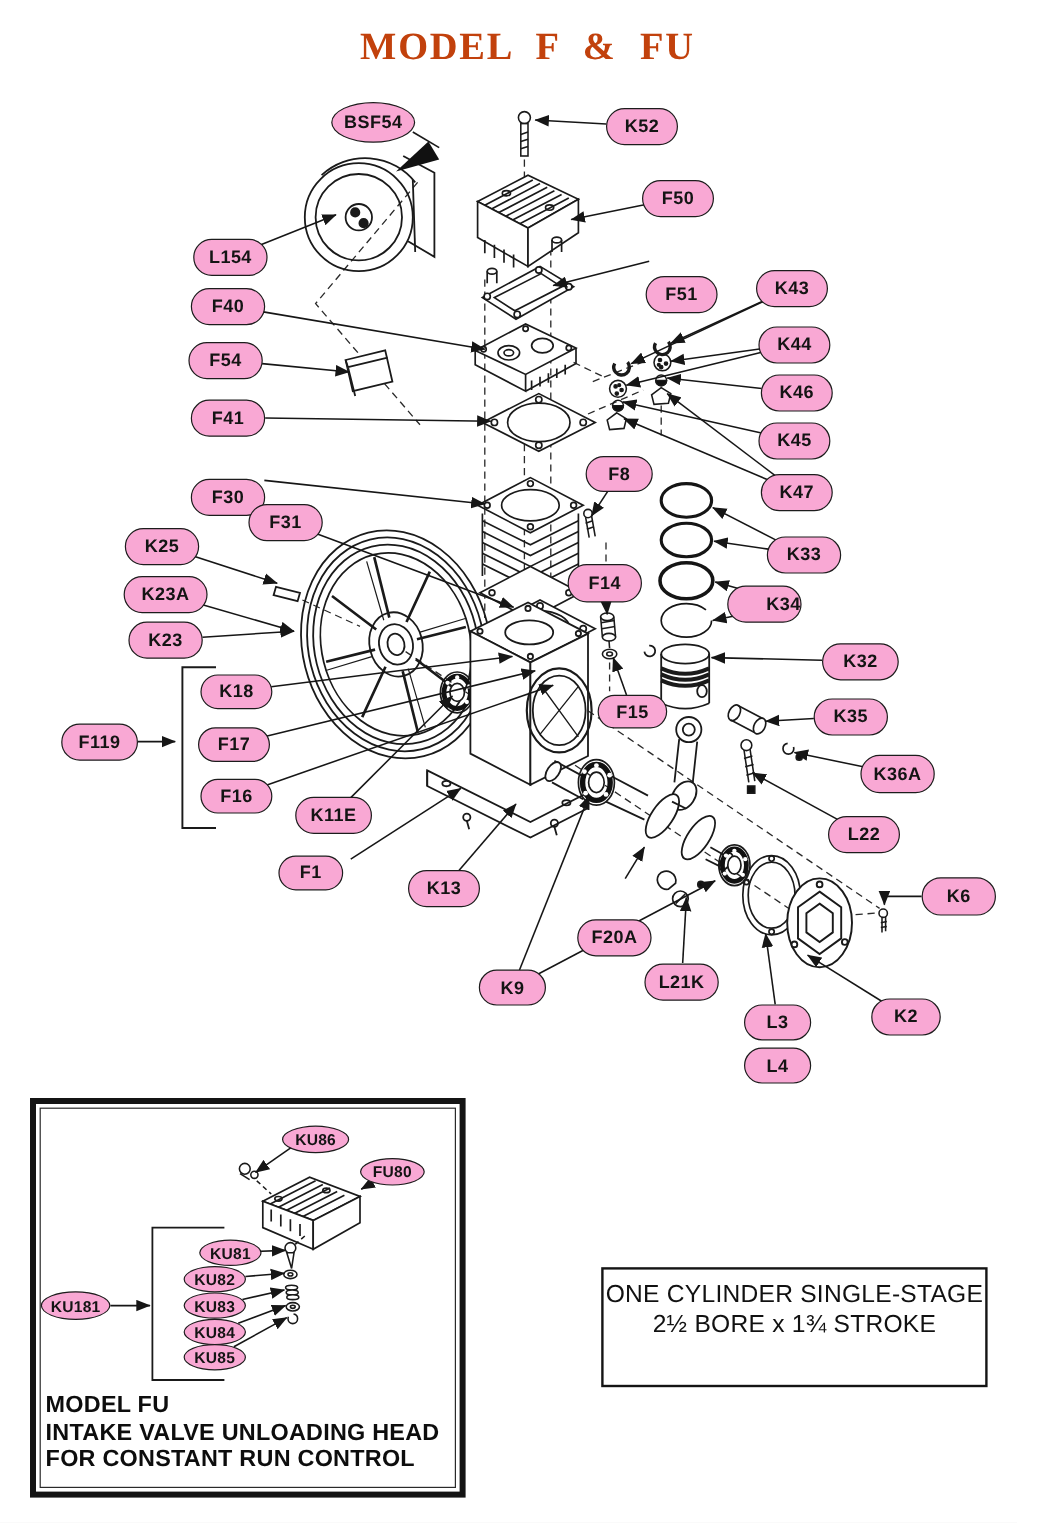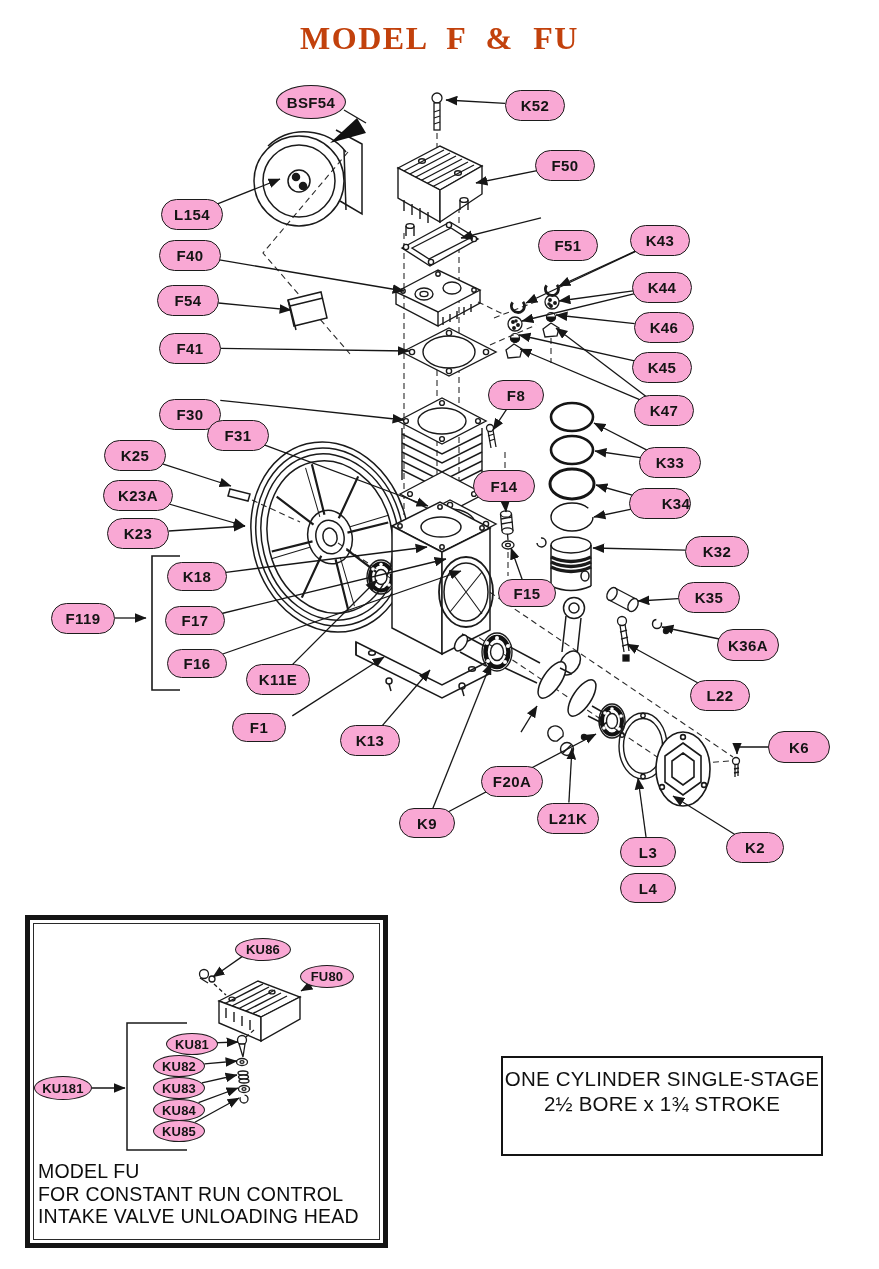--- a/index.html
+++ b/index.html
@@ -12,21 +12,21 @@
   #callouts{position:absolute;left:0;top:0;width:879px;height:1269px;pointer-events:none;}
   .callout{position:absolute;display:flex;align-items:center;justify-content:center;
         background:#f9a8d4;border:1.7px solid #1c1c1c;border-radius:17px;
         font-weight:700;font-size:15px;letter-spacing:.4px;color:#141414;box-sizing:border-box;}
   .callout.ellipse{border-radius:50%;}
   .callout.small{font-size:13px;letter-spacing:.2px;}
   .inset-box{position:absolute;left:25px;top:915px;width:363px;height:333px;
         border:5px solid #141414;box-sizing:border-box;}
   .inset-box .inner{position:absolute;left:3px;top:3px;right:3px;bottom:3px;border:1.5px solid #2a2a2a;}
   .inset-caption{position:absolute;left:38px;top:1160px;width:345px;
-        font-weight:400;font-size:19.5px;line-height:1.16;letter-spacing:.2px;color:#0d0d0d;}
+        font-weight:700;font-size:19.5px;line-height:1.16;letter-spacing:.2px;color:#0d0d0d;}
   .model-box{position:absolute;left:501px;top:1056px;width:322px;height:100px;
         border:2.5px solid #141414;box-sizing:border-box;text-align:center;padding-top:8px;}
   .model-box .t{font-weight:700;font-size:22px;letter-spacing:.5px;}
   .model-box .l{font-weight:400;font-size:20.5px;letter-spacing:.2px;margin-top:1px;}
   .footnote{position:absolute;left:501px;top:1176px;font-size:18px;font-weight:400;letter-spacing:.2px;}
 </style>
 </head>
 <body>
 
 <div class="page">
@@ -472,21 +472,21 @@
       <div class="callout" style="left: 159px; top: 239.5px; width: 62px; height: 31px;">F40</div>
       <div class="callout" style="left: 157px; top: 284.5px; width: 62px; height: 31px;">F54</div>
       <div class="callout" style="left: 159px; top: 332.5px; width: 62px; height: 31px;">F41</div>
       <div class="callout" style="left: 159px; top: 381.5px; width: 62px; height: 31px; margin-top: 17px;">F30</div>
       <div class="callout" style="left: 207px; top: 419.5px; width: 62px; height: 31px;">F31</div>
       <div class="callout" style="left: 104px; top: 439.5px; width: 62px; height: 31px;">K25</div>
       <div class="callout" style="left: 103px; top: 479.5px; width: 70px; height: 31px;">K23A</div>
       <div class="callout" style="left: 107px; top: 517.5px; width: 62px; height: 31px;">K23</div>
       <div class="callout" style="left: 488px; top: 380px; width: 56px; height: 30px;">F8</div>
       <div class="callout" style="left: 639px; top: 446.5px; width: 62px; height: 31px;">K33</div>
-      <div class="callout" style="left: 629px; top: 487.5px; width: 62px; height: 31px; padding-left: 32px;">K34</div>
+      <div class="callout" style="left: 606px; top: 487.5px; width: 62px; height: 31px; padding-left: 32px;">K34</div>
       <div class="callout" style="left: 473px; top: 470px; width: 62px; height: 32px;">F14</div>
       <div class="callout" style="left: 167px; top: 561.5px; width: 60px; height: 29px;">K18</div>
       <div class="callout" style="left: 51px; top: 602.5px; width: 64px; height: 31px;">F119</div>
       <div class="callout" style="left: 165px; top: 605.5px; width: 60px; height: 29px;">F17</div>
       <div class="callout" style="left: 167px; top: 648.5px; width: 60px; height: 29px;">F16</div>
       <div class="callout" style="left: 498px; top: 579px; width: 58px; height: 28px;">F15</div>
       <div class="callout" style="left: 685px; top: 535.5px; width: 64px; height: 31px;">K32</div>
       <div class="callout" style="left: 678px; top: 581.5px; width: 62px; height: 31px;">K35</div>
       <div class="callout" style="left: 717px; top: 629px; width: 62px; height: 32px;">K36A</div>
       <div class="callout" style="left: 246px; top: 663.5px; width: 64px; height: 31px; text-align: right;">K11E</div>
@@ -508,22 +508,22 @@
       <div class="callout ellipse small" style="left: 153px; top: 1099px; width: 52px; height: 22px;">KU84</div>
       <div class="callout ellipse small" style="left: 153px; top: 1120px; width: 52px; height: 22px;">KU85</div>
       <div class="callout ellipse small" style="left: 34px; top: 1076px; width: 58px; height: 24px;">KU181</div>
     </div>
 
   <div class="inset-box">
       <div class="inner"></div>
     </div>
   <div class="inset-caption">
     <div>MODEL FU</div>
+    <div>INTAKE VALVE UNLOADING HEAD</div>
     <div>FOR CONSTANT RUN CONTROL</div>
-    <div>INTAKE VALVE UNLOADING HEAD</div>
   </div>
 
   <div class="model-box">
     <div class="l">ONE CYLINDER  SINGLE-STAGE</div>
     <div class="l">2½ BORE x 1¾ STROKE</div>
   </div>
 
 </div>
 
 </body></html>

